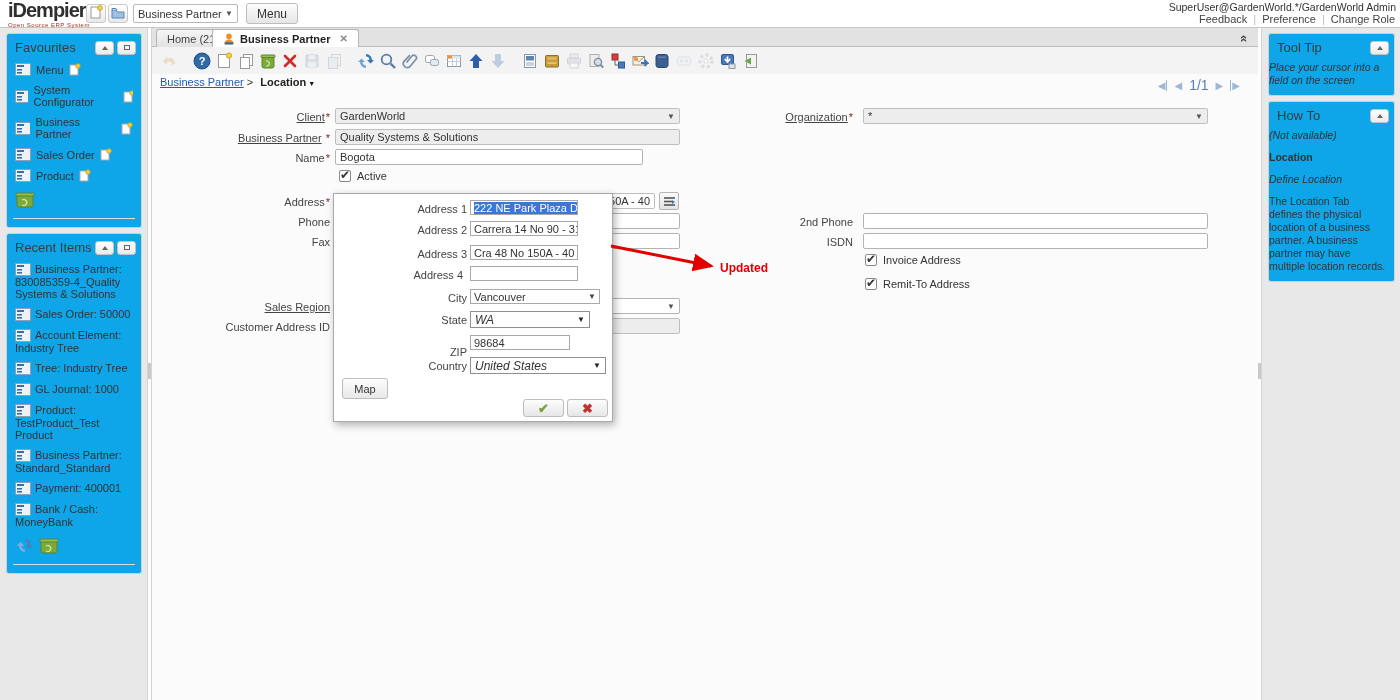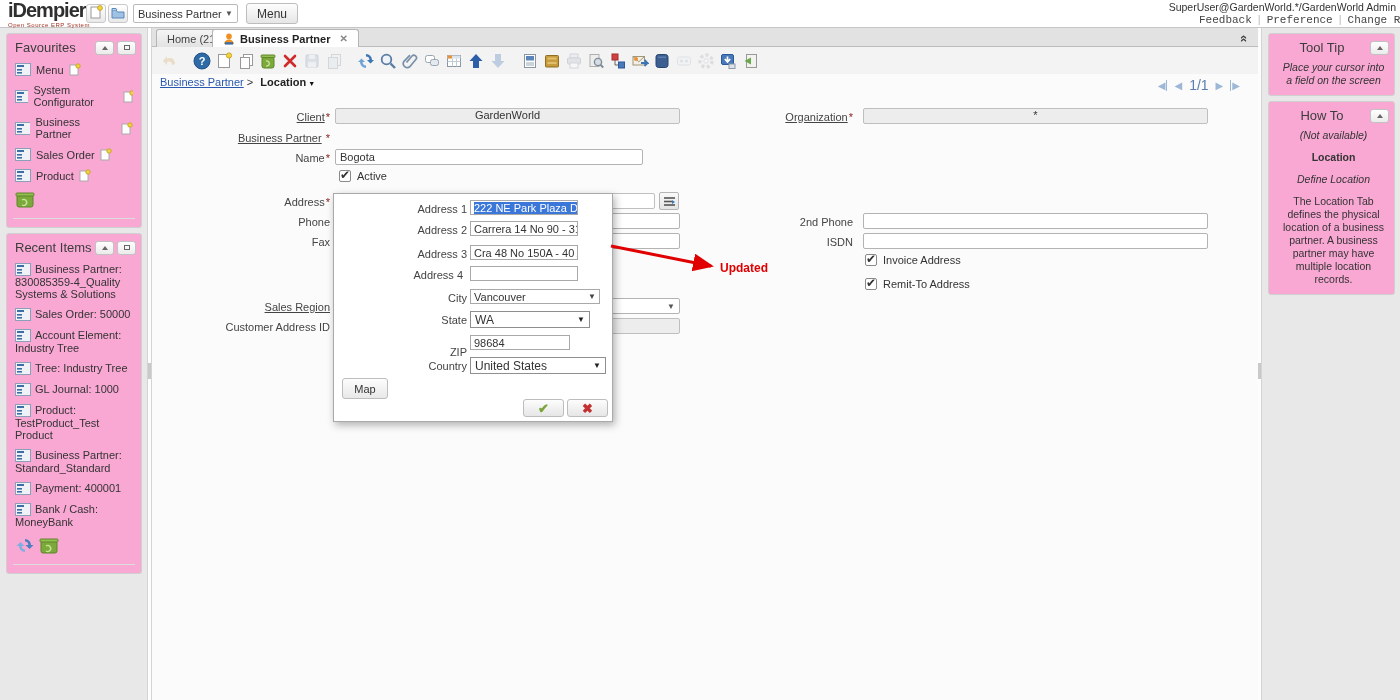--- a/index.html
+++ b/index.html
@@ -19,46 +19,46 @@
   .hsel { position:absolute; left:133px; top:4px; width:105px; height:19px; border:1px solid #b9b9b9;
           border-radius:2px; background:#fff; font-size:11px; display:flex; align-items:center;
           padding:0 4px; }
   .hsel .arr { margin-left:auto; font-size:8px; color:#555; }
   .menu-btn { position:absolute; left:246px; top:3px; height:21px; padding:0 10px;
           border:1px solid #bdbdbd; border-radius:3px; background:linear-gradient(#fdfdfd,#e6e6e6);
           font-size:12px; display:flex; align-items:center; }
   .userline { position:absolute; right:4px; top:1px; font-size:10.5px; color:#333; white-space:nowrap; }
   .linkline { position:absolute; left:1193px; top:13px; width:210px; overflow:hidden; font-size:11px;
           color:#444; white-space:nowrap; }
-  .linkline span.l { margin:0 6px; cursor:pointer;font-family:Liberation Mono, monospace; }
+  .linkline span.l { margin:0 6px; cursor:pointer; }
   .linkline span.sep { color:#bbb; }
 
   
   .lsb { position:absolute; left:0; top:28px; width:147px; height:672px; background:#e8e8e8; }
-  .rsb { position:absolute; left:1262px; top:28px; width:138px; height:672px; background:#e8e8e8;text-align:center; }
+  .rsb { position:absolute; left:1262px; top:28px; width:138px; height:672px; background:#e8e8e8; }
   .split { position:absolute; top:28px; width:5px; height:672px; background:#fdfdfd;
            border-left:1px solid #d4d4d4; border-right:1px solid #d4d4d4; }
   .split .grip { position:absolute; top:335px; left:0; width:3px; height:16px; background:#c9c9c9; }
 
-  .panel { background:#f9a8d4; border:1px solid #cfcfcf; border-radius:3px; margin:5px 5px 0 6px; overflow:hidden; }
+  .panel { background:#0ea5e9; border:1px solid #cfcfcf; border-radius:3px; margin:5px 5px 0 6px; overflow:hidden; }
   .p-h { display:flex; align-items:center; padding:6px 5px 4px 8px; }
   .p-h .ttl { font-size:13px; color:#3c3c3c; flex:1; }
   .p-btn { width:19px; height:14px; border:1px solid #c2c2c2; border-radius:3px; margin-left:3px;
            background:linear-gradient(#fff,#ebebeb); display:flex; align-items:center; justify-content:center; }
   .p-btn .tri { width:0; height:0; border-left:3px solid transparent; border-right:3px solid transparent;
            border-bottom:4px solid #666; }
   .p-btn .box { width:6px; height:5px; border:1px solid #666; }
   .fav-item { display:flex; align-items:center; gap:5px; padding:4px 8px; font-size:11px; color:#333; cursor:pointer; }
   .rec-item { padding:4px 8px; font-size:11px; color:#333; line-height:12px; cursor:pointer; }
   .rec-item svg { vertical-align:-3px; margin-right:4px; }
   .p-foot { padding:5px 8px 4px 8px; display:flex; gap:4px; }
   .p-hr { border-top:1px solid #ddd; margin:2px 6px 8px 6px; }
 
   
-  .help-body { padding:2px 8px 8px 12px; font-size:10.5px; line-height:13px; color:#333; }
+  .help-body { padding:2px 8px 8px 0; font-size:10.5px; line-height:13px; color:#333; }
   .it { font-style:italic; }
   .bold { font-weight:bold; }
   .help-body p { margin-top:9px; }
 
   
   .main { position:absolute; left:152px; top:28px; width:1106px; height:672px; background:#fbfbfb; }
   .tabstrip { position:absolute; left:0; top:0; width:1106px; height:19px; background:#e2e2e2;
               border-bottom:1px solid #bcbcbc; }
   .tab { position:absolute; top:1px; height:18px; font-size:11px; display:flex; align-items:center;
          padding:0 10px; border:1px solid #b5b5b5; border-bottom:none; border-radius:3px 3px 0 0; }
@@ -84,40 +84,40 @@
            align-items:center; gap:7px; }
   .pager .pg { color:#5a7fae; font-size:14px; }
 
   
   .flabel { position:absolute; font-size:11px; color:#444; text-align:right; width:170px; }
   .flabel .u { text-decoration:underline; }
   .req { color:#8b2020; margin-left:1px; }
   .field { position:absolute; height:16px; font-size:11px; display:flex; align-items:center;
            padding:0 4px; background:#fff; border:1px solid #b3b3b3; border-radius:2px;
            white-space:nowrap; overflow:hidden; }
-  .field.ro { background:#ededed; border-color:#bfbfbf;flex-direction:column; }
+  .field.ro { background:#ededed; border-color:#bfbfbf; }
   .field .arr { margin-left:auto; font-size:8px; color:#555; }
   .cb { display:inline-block; width:12px; height:12px; border:1px solid #8a8a8a; border-radius:2px;
         background:#fff; position:relative; vertical-align:-2px; }
   .cb.on::after { content:"✔"; position:absolute; left:0px; top:-3px; font-size:12px; color:#333; }
   .cbrow { position:absolute; font-size:11px; color:#333; display:flex; align-items:center; gap:6px; }
   .edbtn { position:absolute; width:20px; height:18px; border:1px solid #b5b5b5; border-radius:2px;
         background:linear-gradient(#fafafa,#e3e3e3); display:flex; align-items:center; justify-content:center; }
 
   
   .popup { position:absolute; left:181px; top:165px; width:280px; height:229px; background:#fff;
            border:1px solid #a9a9a9; box-shadow:2px 3px 8px rgba(0,0,0,.3); z-index:10; }
   .pl { position:absolute; font-size:11px; color:#444; text-align:right; width:125px; }
   .pf { position:absolute; height:15px; font-size:11px; background:#fff; border:1px solid #a9a9a9;
         display:flex; align-items:center; padding:0 3px; white-space:nowrap; overflow:hidden; }
   .sel-txt { background:#3b77d8; color:#fff; }
   .combo-arr { margin-left:auto; font-size:8px; color:#444; }
   .nsel { position:absolute; height:17px; border:1px solid #8f8f8f; background:#fff; font-size:12px;
         display:flex; align-items:center; padding:0 4px; }
-  .nsel .v { overflow:hidden; white-space:nowrap; }
+  .nsel .v { overflow:hidden; white-space:nowrap;font-style:italic; }
   .nsel .dd { margin-left:auto; font-size:8px; color:#222; }
   .map-btn { position:absolute; left:8px; top:184px; width:46px; height:21px; border:1px solid #bdbdbd;
         border-radius:3px; background:linear-gradient(#fdfdfd,#e8e8e8); font-size:11px;
         display:flex; align-items:center; justify-content:center; }
   .okx { position:absolute; top:205px; width:41px; height:18px; border:1px solid #bdbdbd; border-radius:3px;
         background:linear-gradient(#fdfdfd,#e6e6e6); display:flex; align-items:center; justify-content:center;
         font-size:13px; font-weight:bold; }
   .okx.ok { left:189px; color:#7aa33a; }
   .okx.no { left:233px; color:#c23030; }
 
@@ -551,20 +551,23 @@
       <span>GardenWorld</span>
         <span class="arr">▼</span>
     </div>
     <div class="flabel" style="left:531px;top:83px"><span class="u">Organization</span><span class="req">*</span></div>
     <div class="field ro" style="left:711px;top:80px;width:345px">
       <span>*</span>
         <span class="arr">▼</span>
     </div>
 
     <div class="flabel" style="left:8px;top:104px"><span class="u">Business Partner</span> <span class="req">*</span></div>
+    <div class="field ro" style="left:183px;top:101px;width:345px">
+      <span>Quality Systems &amp; Solutions</span>
+    </div>
 
     <div class="flabel" style="left:8px;top:124px"><span>Name</span><span class="req">*</span></div>
     <div class="field" style="left:183px;top:121px;width:308px">
       <span>Bogota</span>
     </div>
 
     <div class="cbrow" style="left:187px;top:142px">
       <span class="cb on"></span>
       <span>Active</span>
     </div>

